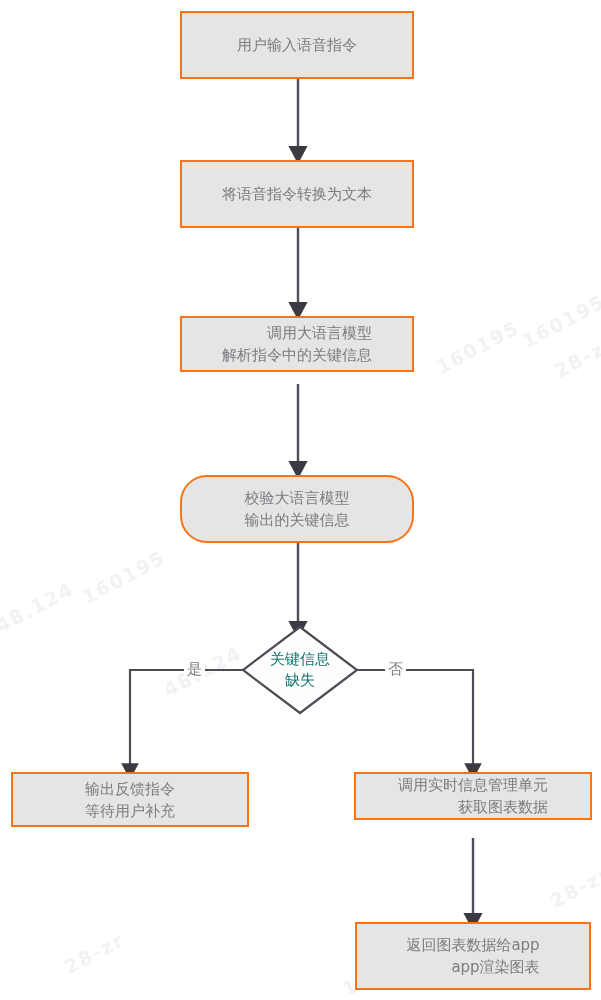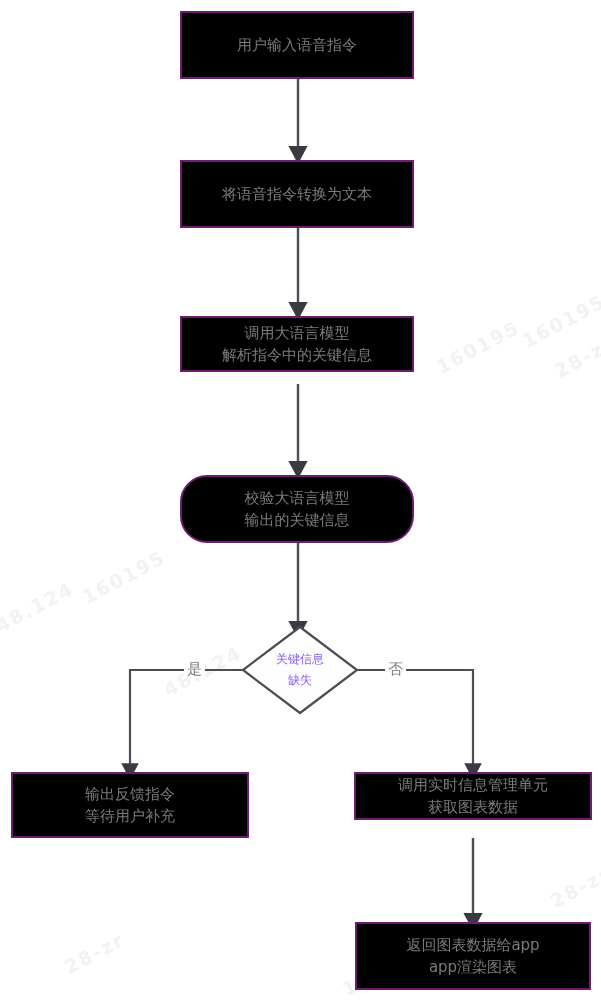--- a/index.html
+++ b/index.html
@@ -39,26 +39,26 @@
   svg.edges {
     position: absolute;
     left: 0; top: 0;
     width: 601px;
     height: 1000px;
     z-index: 1;
   }
   .node {
     position: absolute;
     box-sizing: border-box;
-    background: #000000;
-    border: 2px solid #701a75;
+    background: #e5e5e5;
+    border: 2px solid #f97316;
     display: flex;
     align-items: center;
     justify-content: center;
-    text-align: center;
+    text-align: right;
     z-index: 2;
   }
   .node .label {
     color: #7b7b80;
     font-size: 15px;
     line-height: 22px;
     white-space: pre-line;
     font-family: "DejaVu Sans", "Liberation Sans", sans-serif;
   }
   .diamond-wrap {
@@ -71,22 +71,22 @@
   }
   .diamond-label {
     position: absolute;
     left: 0; top: 0;
     width: 100%;
     height: 100%;
     display: flex;
     align-items: center;
     justify-content: center;
     text-align: center;
-    color: #8b5cf6;
-    font-size: 12px;
+    color: #0f766e;
+    font-size: 15px;
     line-height: 21px;
     white-space: pre-line;
     pointer-events: none;
   }
   .edge-label {
     position: absolute;
     color: #7b7b80;
     font-size: 15px;
     background: #ffffff;
     padding: 0 3px;
@@ -156,21 +156,21 @@
     <svg width="118" height="90" viewBox="0 0 118 90">
       <polygon points="59,2 116,45 59,88 2,45" fill="#fdfdfd" stroke="#4d4d55" stroke-width="2.2"></polygon>
     </svg>
     <span class="diamond-label">关键信息
 缺失</span>
   </div>
 
   <span class="edge-label" style="left:184px; top:660px;">是</span>
   <span class="edge-label" style="left:385px; top:660px;">否</span>
 
-  <div class="node" id="n6" style="left:11px; top:772px; width:238px; height:66px;">
+  <div class="node" id="n6" style="left:11px; top:772px; width:238px; height:55px;">
     <span class="label">输出反馈指令
 等待用户补充</span>
   </div>
 
   <div class="node" id="n7" style="left:354px; top:772px; width:238px; height:48px;">
     <span class="label">调用实时信息管理单元
 获取图表数据</span>
   </div>
 
   <div class="node" id="n8" style="left:355px; top:922px; width:236px; height:68px;">

